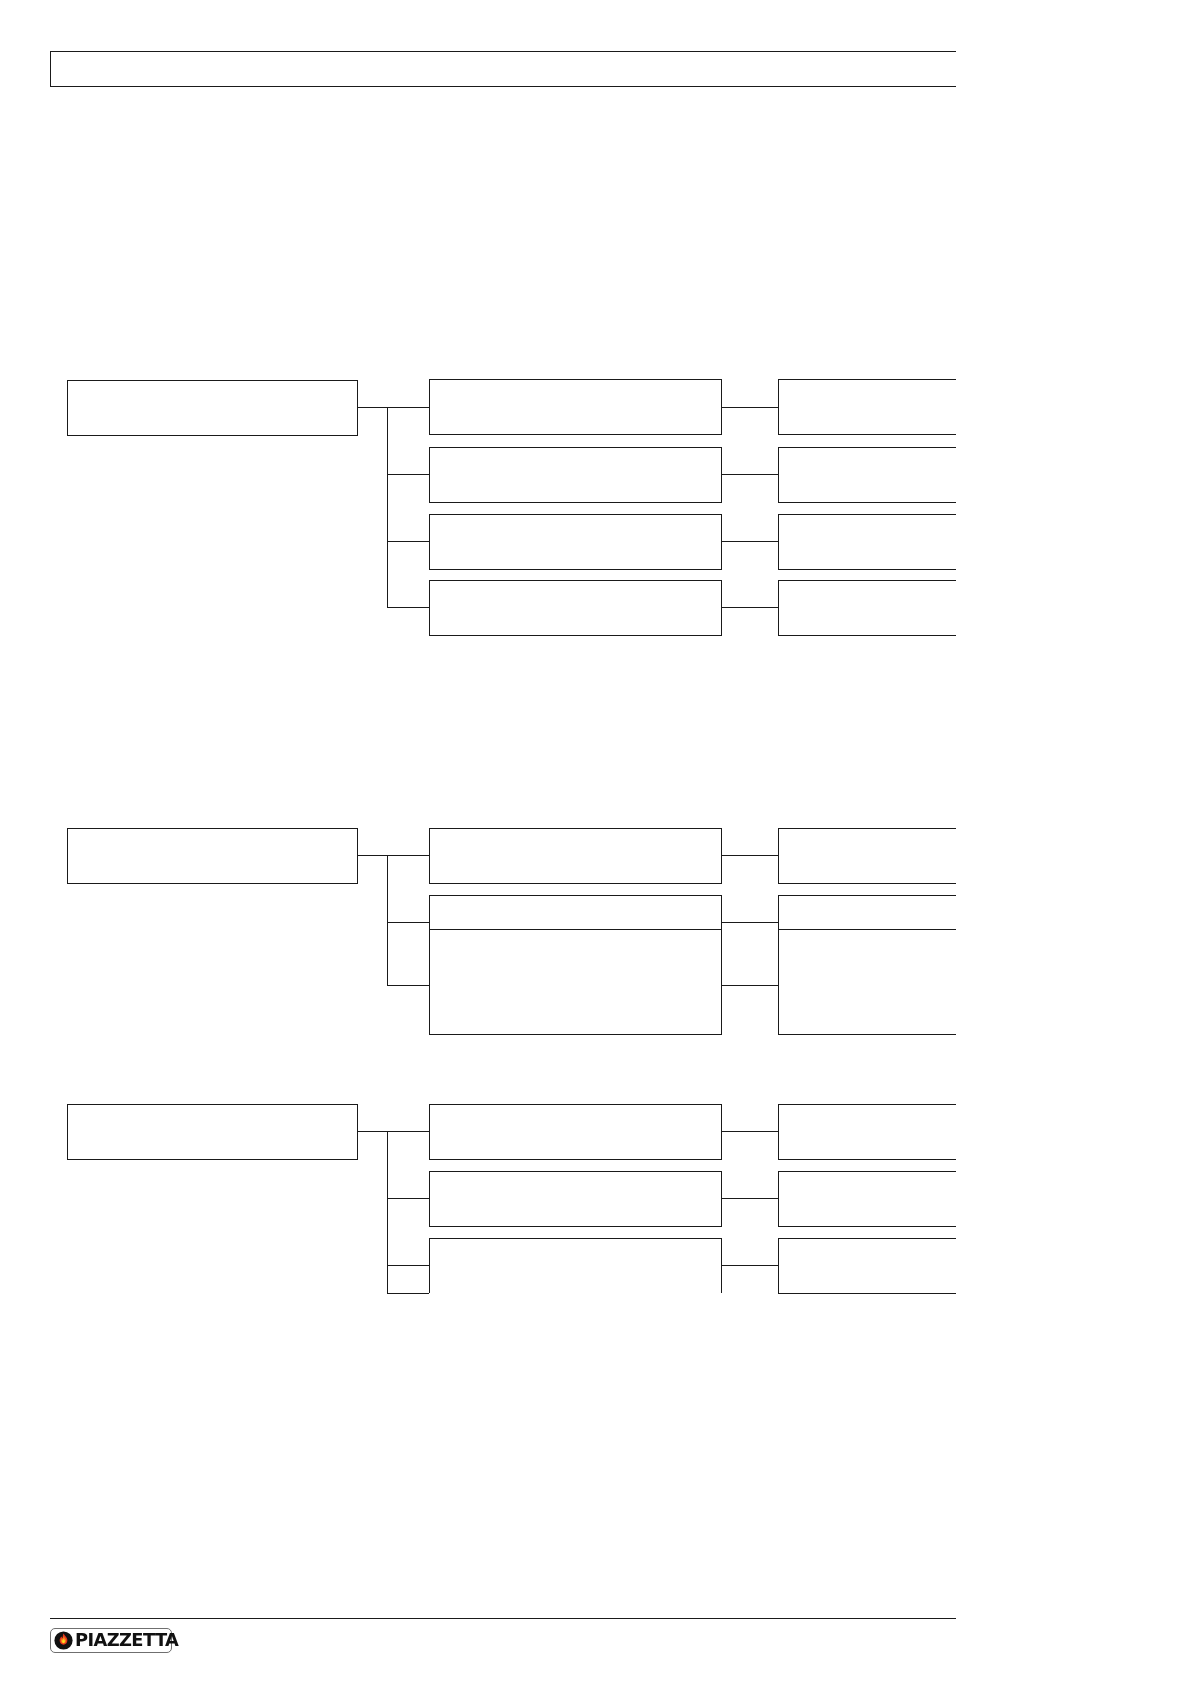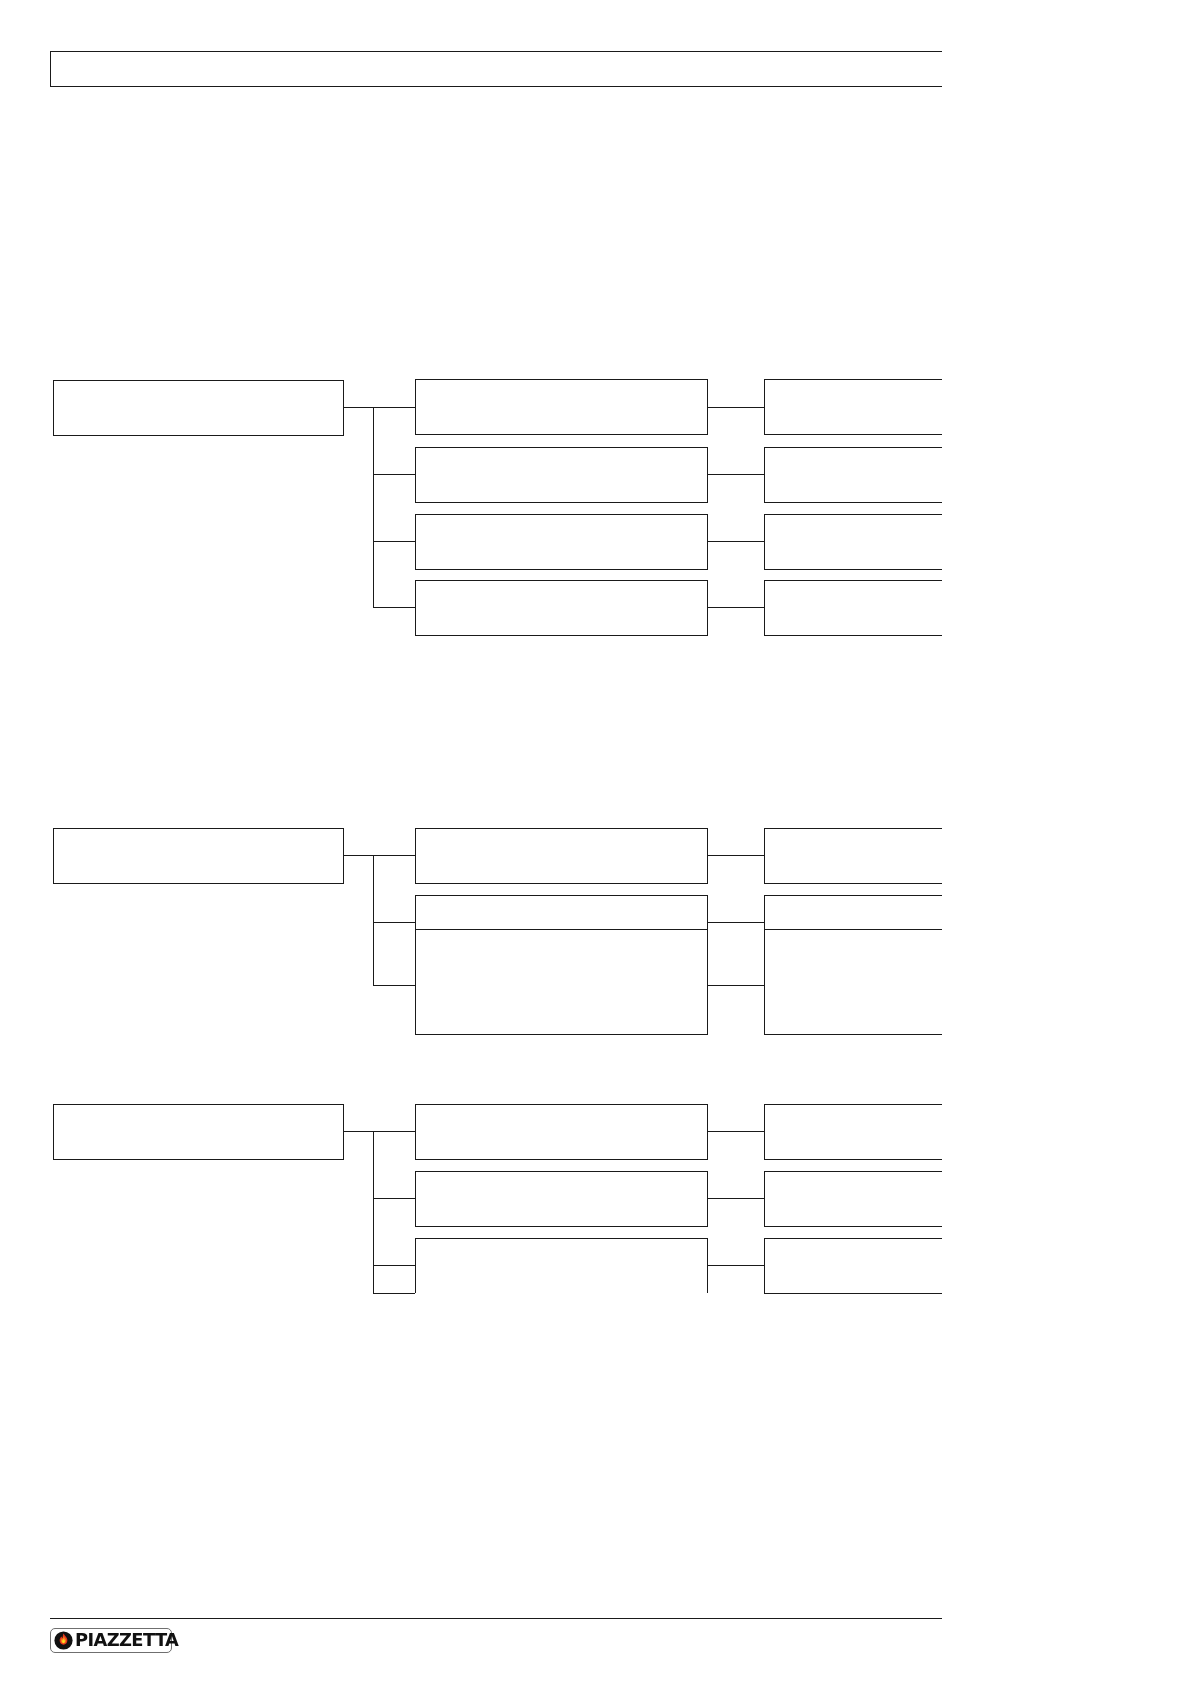--- a/index.html
+++ b/index.html
@@ -11,20 +11,21 @@
   body {
     font-family: "Liberation Sans", sans-serif;
     color: #000000;
   }
   .page {
     position: relative;
     width: 942px;
     height: 1684px;
     background: #ffffff;
     overflow: hidden;
+    padding-left: 14px;
   }
 
   
   .header-bar {
     position: absolute;
     left: 50px;
     top: 51px;
     width: 1006px;
     height: 36px;
     border: 1.6px solid #1a1a1a;

